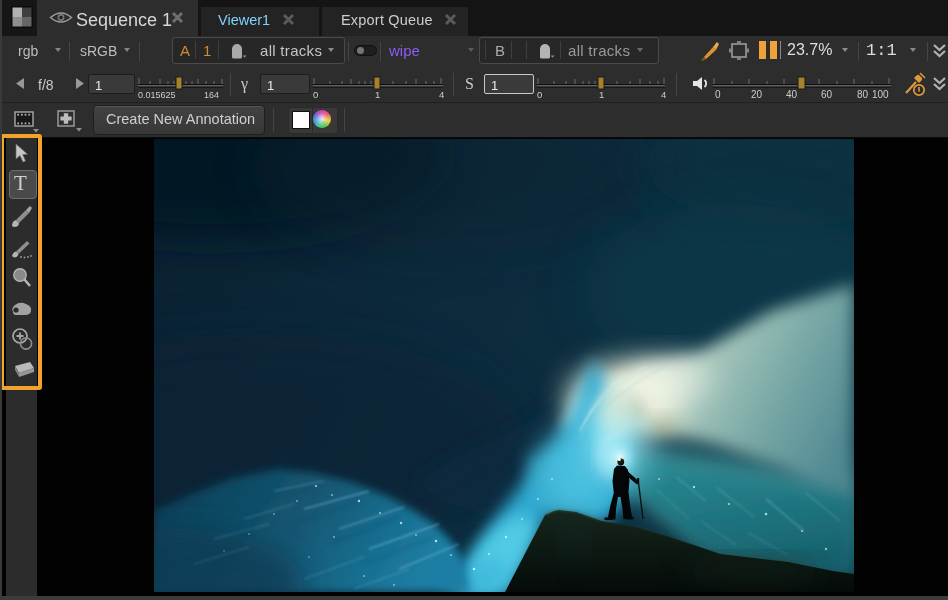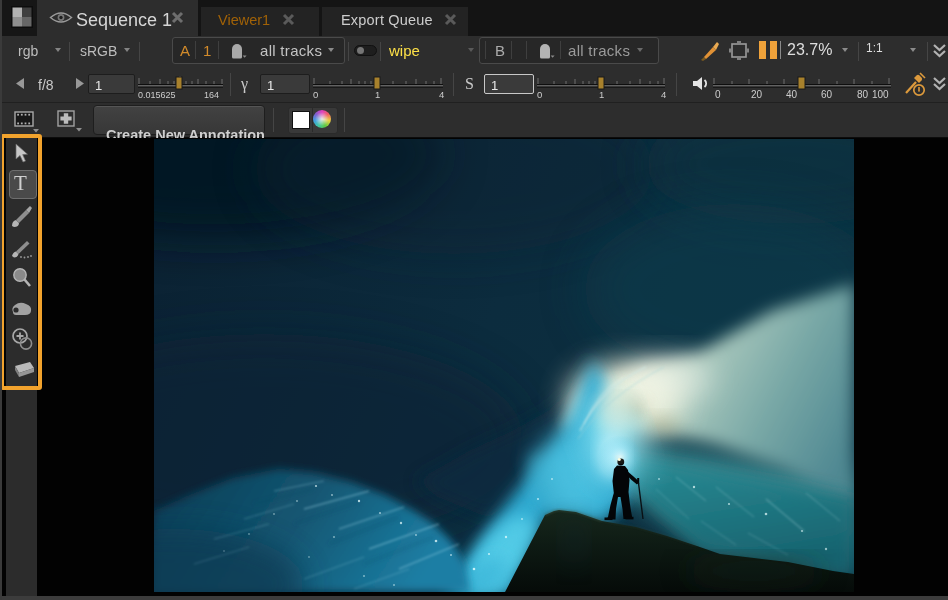--- a/index.html
+++ b/index.html
@@ -33,21 +33,21 @@
   <circle cx="12" cy="6.5" r="3.4" fill="#787878"></circle>
   <circle cx="12" cy="6.5" r="1.7" fill="#1e1e1e"></circle>
 </svg>
 <div class="txt" style="left:76px;top:10.5px;font-size:18px;color:#d6d6d6;">Sequence 1</div>
 <svg class="abs" style="left:171px;top:11px;" width="13" height="13">
     <path d="M2,2 L11,11 M11,2 L2,11" stroke="#6e6e6e" stroke-width="3"></path>
   </svg>
 
 <div class="abs" style="left:201px;top:7px;width:118px;height:29px;background:#232323;"></div>
 <div class="abs" style="left:322px;top:7px;width:146px;height:29px;background:#232323;"></div>
-<div class="txt" style="left:218px;top:12.5px;font-size:14.5px;color:#a16207;">Viewer1</div>
+<div class="txt" style="left:218px;top:12.5px;font-size:14.5px;color:#7dd3fc;">Viewer1</div>
 <svg class="abs" style="left:282px;top:13px;" width="13" height="13">
     <path d="M2,2 L11,11 M11,2 L2,11" stroke="#5a5a5a" stroke-width="3"></path>
   </svg>
 <div class="txt" style="left:341px;top:12.5px;font-size:14.5px;color:#cdcdcd;letter-spacing:0.2px;">Export Queue</div>
 <svg class="abs" style="left:444px;top:13px;" width="13" height="13">
     <path d="M2,2 L11,11 M11,2 L2,11" stroke="#5a5a5a" stroke-width="3"></path>
   </svg>
 
 <div class="abs" style="left:0;top:36px;width:948px;height:31px;background:#2d2d2d;border-bottom:1px solid #202020;"></div>
 <div class="txt" style="left:18px;top:44px;color:#bdbdbd;">rgb</div>
@@ -66,21 +66,21 @@
   <path d="M3,8 a5,5 0 0 1 10,0 l0,8 a1.5,1.5 0 0 1 -1.5,1.5 l-7,0 a1.5,1.5 0 0 1 -1.5,-1.5 Z" fill="#a9a9a9"></path>
   <path d="M14,14 l5,0 l-2.5,3 Z" fill="#8b8b8b" transform="scale(0.8) translate(3,4)"></path>
 </svg>
 <div class="txt" style="left:260px;top:43px;color:#c4c4c4;font-size:15px;letter-spacing:0.3px;">all tracks</div>
 <div class="tri" style="left:328px;top:48px;"></div>
 <div class="sep" style="left:348px;top:42px;height:19px;background:#454545;"></div>
 
 <div class="abs" style="left:354px;top:45px;width:23px;height:11px;background:#1e1e1e;border:1px solid #111;border-radius:6px;box-sizing:border-box;"></div>
 <div class="abs" style="left:357px;top:47px;width:7px;height:7px;background:#757575;border-radius:50%;"></div>
 <div class="sep" style="left:380px;top:42px;height:19px;background:#454545;"></div>
-<div class="txt" style="left:389px;top:43px;color:#fde047;font-size:15px;">wipe</div>
+<div class="txt" style="left:389px;top:43px;color:#8b5cf6;font-size:15px;">wipe</div>
 <div class="tri" style="left:468px;top:48px;border-top-color:#5a5a5a;"></div>
 
 <div class="abs" style="left:479px;top:37px;width:178px;height:25px;background:#272727;border:1px solid #4a4a4a;border-radius:3px;"></div>
 <div class="sep" style="left:485px;top:41px;height:18px;background:#3f3f3f;"></div>
 <div class="txt" style="left:495px;top:43px;color:#ababab;font-size:15px;">B</div>
 <div class="sep" style="left:511px;top:41px;height:18px;background:#3f3f3f;"></div>
 <div class="sep" style="left:526px;top:41px;height:18px;background:#3f3f3f;"></div>
 <svg class="abs" style="left:537px;top:41px;" width="20" height="18">
   <path d="M3,8 a5,5 0 0 1 10,0 l0,8 a1.5,1.5 0 0 1 -1.5,1.5 l-7,0 a1.5,1.5 0 0 1 -1.5,-1.5 Z" fill="#b4b4b4"></path>
   <path d="M14,14 l5,0 l-2.5,3 Z" fill="#8b8b8b" transform="scale(0.8) translate(3,4)"></path>
@@ -97,21 +97,21 @@
 <svg class="abs" style="left:729px;top:41px;" width="20" height="19">
   <rect x="3" y="3" width="14" height="13" fill="none" stroke="#9c9c9c" stroke-width="1.6"></rect>
   <path d="M8,1 l4,0 M8,18 l4,0 M1,7.5 l0,4 M19,7.5 l0,4" stroke="#9c9c9c" stroke-width="1.6" fill="none"></path>
 </svg>
 <div class="abs" style="left:759px;top:41px;width:7px;height:18px;background:#efa23a;"></div>
 <div class="abs" style="left:770px;top:41px;width:7px;height:18px;background:#efa23a;"></div>
 <div class="sep" style="left:780px;top:41px;height:18px;background:#8a8a8a;"></div>
 <div class="txt" style="left:787px;top:42px;font-size:16px;color:#dedede;">23.7%</div>
 <div class="tri" style="left:842px;top:48px;"></div>
 <div class="sep" style="left:858px;top:42px;height:19px;background:#454545;"></div>
-<div class="txt" style="left:866px;top:42px;font-size:12px;color:#dedede;">1:1</div>
+<div class="txt" style="left:866px;top:42px;font-size:17px;color:#dedede;font-family:Liberation Mono, monospace;">1:1</div>
 <div class="tri" style="left:910px;top:48px;"></div>
 <div class="sep" style="left:927px;top:42px;height:19px;background:#454545;"></div>
 <svg class="abs" style="left:932px;top:43px;" width="15" height="16">
   <path d="M2,2 L7.5,7 L13,2" fill="none" stroke="#b2b2b2" stroke-width="2.2"></path>
   <path d="M2,8 L7.5,13 L13,8" fill="none" stroke="#b2b2b2" stroke-width="2.2"></path>
 </svg>
 
 <div class="abs" style="left:0;top:67px;width:948px;height:35px;background:#2d2d2d;border-bottom:1px solid #202020;"></div>
 <svg class="abs" style="left:16px;top:78px;" width="8" height="11">
     <path d="M8,0 L8,11 L0,5.5 Z" fill="#989898"></path>
@@ -213,21 +213,21 @@
       <rect x="14.3" y="11.5" width="1.8" height="1.8"></rect>
   </g>
   <path d="M19,18 l6,0 l-3,3.6 Z" fill="#8f8f8f"></path>
 </svg>
 <svg class="abs" style="left:57px;top:110px;" width="26" height="22">
   <rect x="1" y="1" width="16" height="15" fill="none" stroke="#a0a0a0" stroke-width="1.4"></rect>
   <path d="M6.8,3.2 h4.4 v3.4 h3.4 v3.8 h-3.4 v3.4 h-4.4 v-3.4 h-3.4 v-3.8 h3.4 Z" fill="#bcbcbc"></path>
   <path d="M19,18 l6,0 l-3,3.6 Z" fill="#8f8f8f"></path>
 </svg>
 <div class="abs" style="left:93px;top:105px;width:170px;height:28px;background:linear-gradient(#424242,#373737);border:1px solid #1e1e1e;border-radius:4px;box-shadow:inset 0 1px 0 #555;"></div>
-<div class="txt" style="left:106px;top:128px;font-size:14.5px;color:#cfcfcf;font-weight:bold;">Create New Annotation</div>
+<div class="txt" style="left:106px;top:112px;font-size:14.5px;color:#cfcfcf;">Create New Annotation</div>
 <div class="sep" style="left:273px;top:108px;height:24px;background:#454545;"></div>
 <div class="abs" style="left:288px;top:107px;width:48px;height:25px;background:#393939;border:1px solid #2a2a2a;border-radius:3px;"></div>
 <div class="abs" style="left:312px;top:107px;width:1px;height:25px;background:#2a2a2a;"></div>
 <div class="abs" style="left:291.5px;top:110.5px;width:16px;height:16px;background:#fff;border:1.5px solid #111;"></div>
 <div class="abs" style="left:313px;top:110px;width:18px;height:18px;border-radius:50%;
      background:radial-gradient(circle at 50% 50%, #e8e8e8 0%, rgba(255,255,255,0) 55%),
      conic-gradient(from 0deg, #e040c0,#f06060,#e8d040,#60c840,#40c8a0,#40a0e0,#8060d0,#e040c0);"></div>
 <div class="sep" style="left:344px;top:108px;height:24px;background:#454545;"></div>
 
 <div class="abs" style="left:0;top:138px;width:948px;height:462px;background:#020202;"></div>

